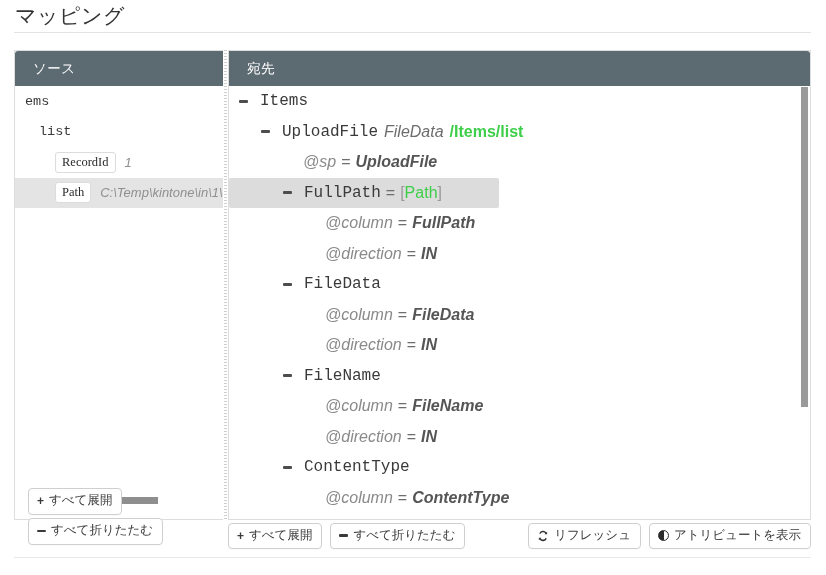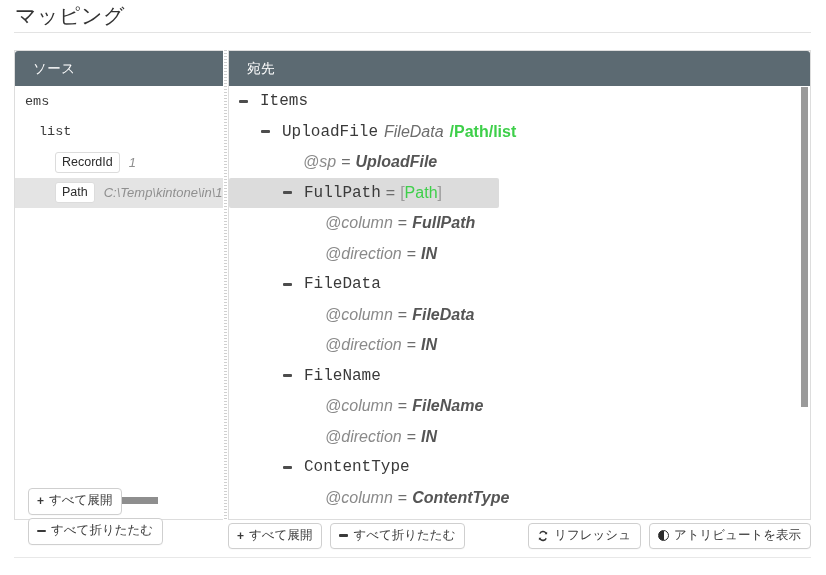--- a/index.html
+++ b/index.html
@@ -65,21 +65,21 @@
   .eq{color:#6d6d6d;margin:0 5px;}
   .att{font-style:italic;color:#8a8a8a;}
   .attval{font-style:italic;font-weight:bold;color:#555;}
   .brk{color:#9a9a9a;}
   .grn{color:#3ecf4a;}
 
   
   .srow{position:relative;height:30.5px;display:flex;align-items:center;font-size:13.5px;color:#3a3a3a;white-space:nowrap;}
   .srow.hl{background:#e4e4e4;}
   .badge{
-    font-family:Liberation Sans, sans-serif;
+    font-family:Liberation Serif, serif;
     font-size:12.5px;color:#2b2b2b;background:#ffffff;
     border:1px solid #dcdcdc;border-radius:3px;
     padding:2px 6px 3px 6px;line-height:1.15;
   }
   .sval{font-style:italic;color:#8f8f8f;font-size:13px;margin-left:9px;}
 
   
   .vscroll{
     position:absolute;right:2px;top:36px;width:7px;height:425px;background:#ffffff;
   }
@@ -162,21 +162,21 @@
         <div class="row">
           <span style="display: inline-block; flex: 0 0 auto; width: 10px;"></span>
           <span class="toggle"></span>
           <span class="nm">Items</span>
         </div>
         <div class="row">
           <span style="display: inline-block; flex: 0 0 auto; width: 32px;"></span>
           <span class="toggle"></span>
           <span class="nm">UploadFile</span>
           <span class="kw">FileData</span>
-          <span class="path">/Path/list</span>
+          <span class="path">/Items/list</span>
         </div>
         <div class="row">
           <span style="display: inline-block; flex: 0 0 auto; width: 74px;"></span>
           <span class="att">@sp</span>
           <span class="eq">=</span>
           <span class="attval">UploadFile</span>
         </div>
         <div class="row sel" style="width: 270px; border-radius: 2px;">
           <span style="display: inline-block; flex: 0 0 auto; width: 54px;"></span>
           <span class="toggle"></span>

